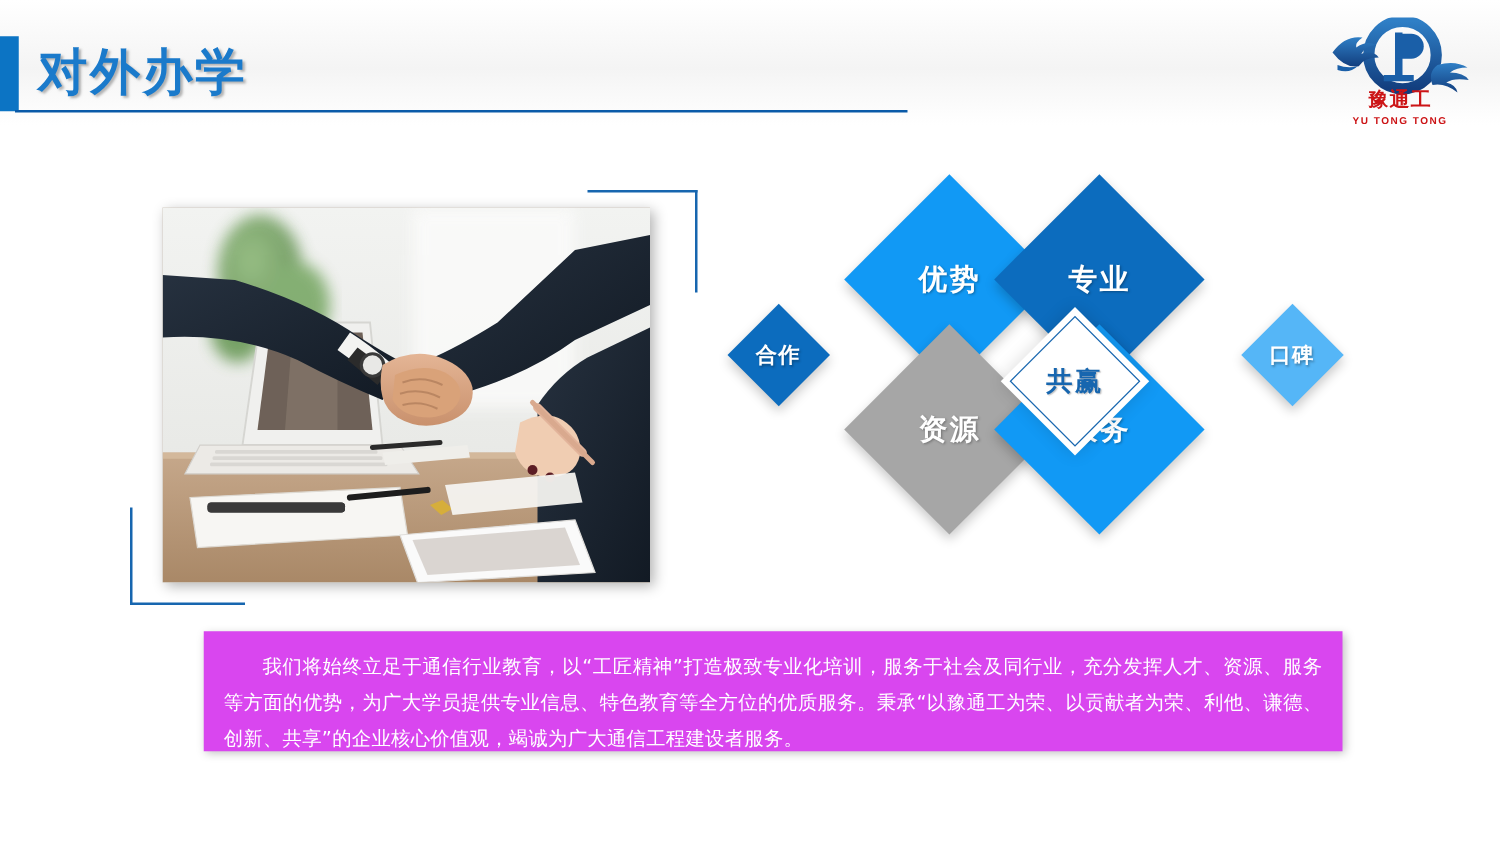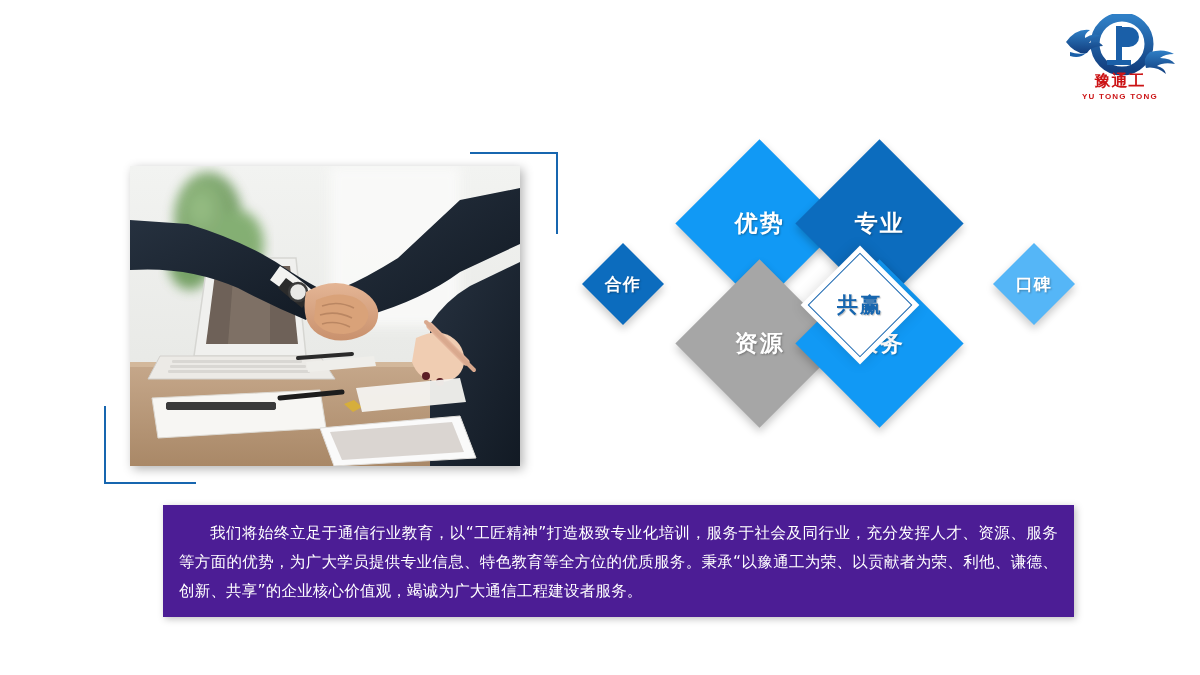--- a/index.html
+++ b/index.html
@@ -125,40 +125,46 @@
   .pos-zhuanye { left: 250px; top: 29px; }
   .pos-ziyuan  { left: 130px; top: 149px; }
   .pos-fuwu    { left: 250px; top: 149px; }
   .pos-hezuo   { left: 24px;  top: 120px; }
   .pos-koubei  { left: 435px; top: 120px; }
   .pos-gongying{ left: 248px; top: 128px; }
 
   
   .text-panel {
     position: absolute; left: 163px; top: 505px;
-    width: 911px; height: 112px;
-    background: #4c1d95;
+    width: 911px; height: 96px;
+    background: #d946ef;
     box-shadow: 2px 2px 7px rgba(0,0,0,0.25);
     padding: 14px 16px 28px 16px;
   }
   .text-panel p {
     color: #ffffff;
     font-size: 15.5px;
     line-height: 29px;
     text-align: justify;
     text-indent: 2em;
     letter-spacing: 0.2px;
     font-family: "DejaVu Sans", "Liberation Sans", sans-serif;
   }
 </style>
 </head>
 <body>
 
 <div class="slide">
 
+  <div class="header">
+    <div class="header-bg"></div>
+    <div class="title-accent-bar"></div>
+    <div class="page-title">对外办学</div>
+    <div class="title-underline"></div>
+  </div>
 
   <div class="logo">
     <div class="logo-mark">
       <svg viewBox="0 0 120 62" width="120" height="62" aria-hidden="true">
         <defs>
           <linearGradient id="lgBlue" x1="0" y1="0" x2="0" y2="1">
             <stop offset="0%" stop-color="#2F7FC6"></stop>
             <stop offset="100%" stop-color="#123E7E"></stop>
           </linearGradient>
         </defs>

